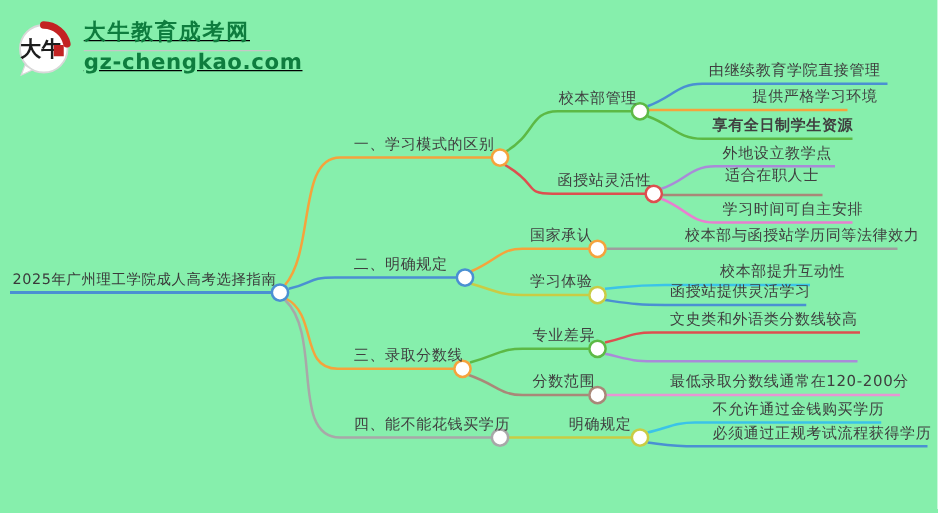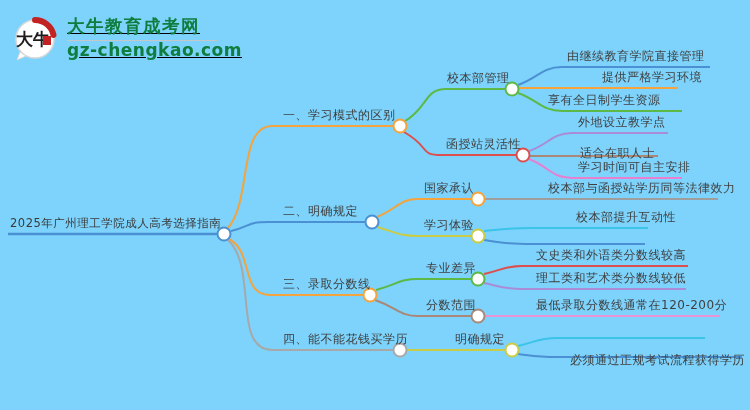--- a/index.html
+++ b/index.html
@@ -1,17 +1,17 @@
 <!DOCTYPE html>
 <html><head>
 <meta charset="utf-8">
 <style>
   html,body{margin:0;padding:0;background:#fff;}
   .stage{
-    position:relative;width:750px;height:410px;background:#7dd3fc;overflow:hidden;
+    position:relative;width:750px;height:410px;background:#86efac;overflow:hidden;
     font-family:"DejaVu Sans","Liberation Sans",sans-serif;
   }
   .stage svg{position:absolute;left:0;top:0;}
   .label{
     position:absolute;font-size:12px;line-height:16px;color:#3f3f3f;
     white-space:nowrap;letter-spacing:0.5px;
   }
   .label.root{font-size:11.5px;color:#3a3a3a;}
   
   .logo{position:absolute;left:10px;top:14px;display:flex;align-items:flex-start;}
@@ -91,36 +91,37 @@
     <circle cx="400" cy="350" r="6.5" fill="#fff" stroke="#a8a8a8" stroke-width="2"></circle>
     <circle cx="512" cy="350" r="6.5" fill="#fff" stroke="#c9cc44" stroke-width="2"></circle>
   </svg>
 
   <div class="label root" style="left:10px;top:215px;text-align:center;">2025年广州理工学院成人高考选择指南</div>
 
   <div class="label" style="left:283px;top:107px;">一、学习模式的区别</div>
   <div class="label" style="left:447px;top:70px;">校本部管理</div>
   <div class="label" style="left:567px;top:48px;">由继续教育学院直接管理</div>
   <div class="label" style="left:602px;top:69px;">提供严格学习环境</div>
-  <div class="label" style="left:548px;top:92px;">享有全日制学生资源</div>
+  <div class="label" style="left:570px;top:92px;font-weight:bold;">享有全日制学生资源</div>
   <div class="label" style="left:446px;top:136px;">函授站灵活性</div>
   <div class="label" style="left:578px;top:114px;">外地设立教学点</div>
-  <div class="label" style="left:580px;top:145px;">适合在职人士</div>
+  <div class="label" style="left:580px;top:132px;">适合在职人士</div>
   <div class="label" style="left:578px;top:159px;text-align:right;">学习时间可自主安排</div>
 
   <div class="label" style="left:283px;top:203px;">二、明确规定</div>
   <div class="label" style="left:424px;top:180px;">国家承认</div>
   <div class="label" style="left:536px;top:180px;margin-left:12px;">校本部与函授站学历同等法律效力</div>
   <div class="label" style="left:424px;top:217px;">学习体验</div>
   <div class="label" style="left:536px;top:209px;margin-left:40px;">校本部提升互动性</div>
+  <div class="label" style="left:536px;top:225px;">函授站提供灵活学习</div>
 
   <div class="label" style="left:283px;top:276px;">三、录取分数线</div>
   <div class="label" style="left:426px;top:260px;">专业差异</div>
   <div class="label" style="left:536px;top:247px;">文史类和外语类分数线较高</div>
-  <div class="label" style="left:536px;top:270px;">理工类和艺术类分数线较低</div>
   <div class="label" style="left:426px;top:297px;">分数范围</div>
   <div class="label" style="left:536px;top:297px;">最低录取分数线通常在120-200分</div>
 
   <div class="label" style="left:283px;top:331px;">四、能不能花钱买学历</div>
   <div class="label" style="left:455px;top:331px;">明确规定</div>
-  <div class="label" style="left:570px;top:338px;margin-top:14px;">必须通过正规考试流程获得学历</div>
+  <div class="label" style="left:570px;top:319px;">不允许通过金钱购买学历</div>
+  <div class="label" style="left:570px;top:338px;">必须通过正规考试流程获得学历</div>
 
 </div>
 
 </body></html>

